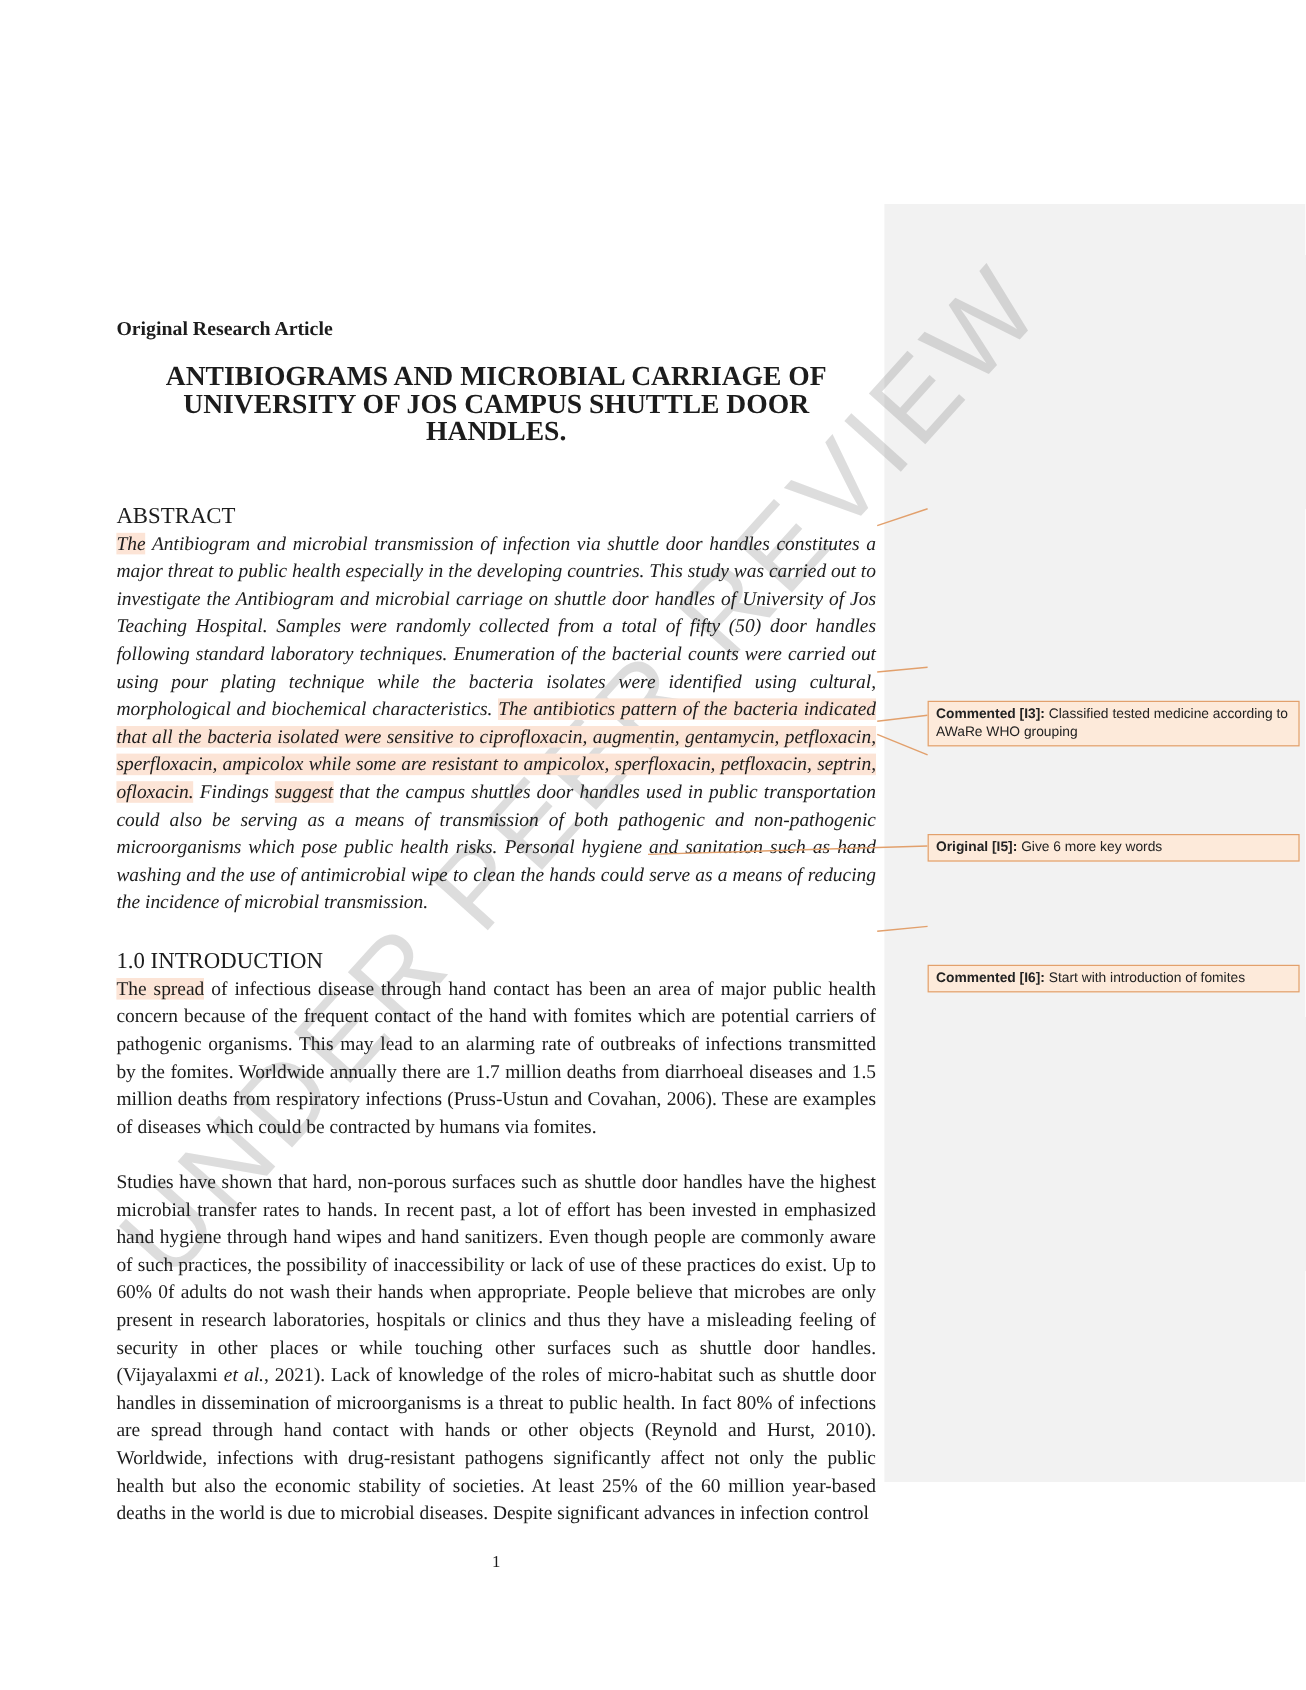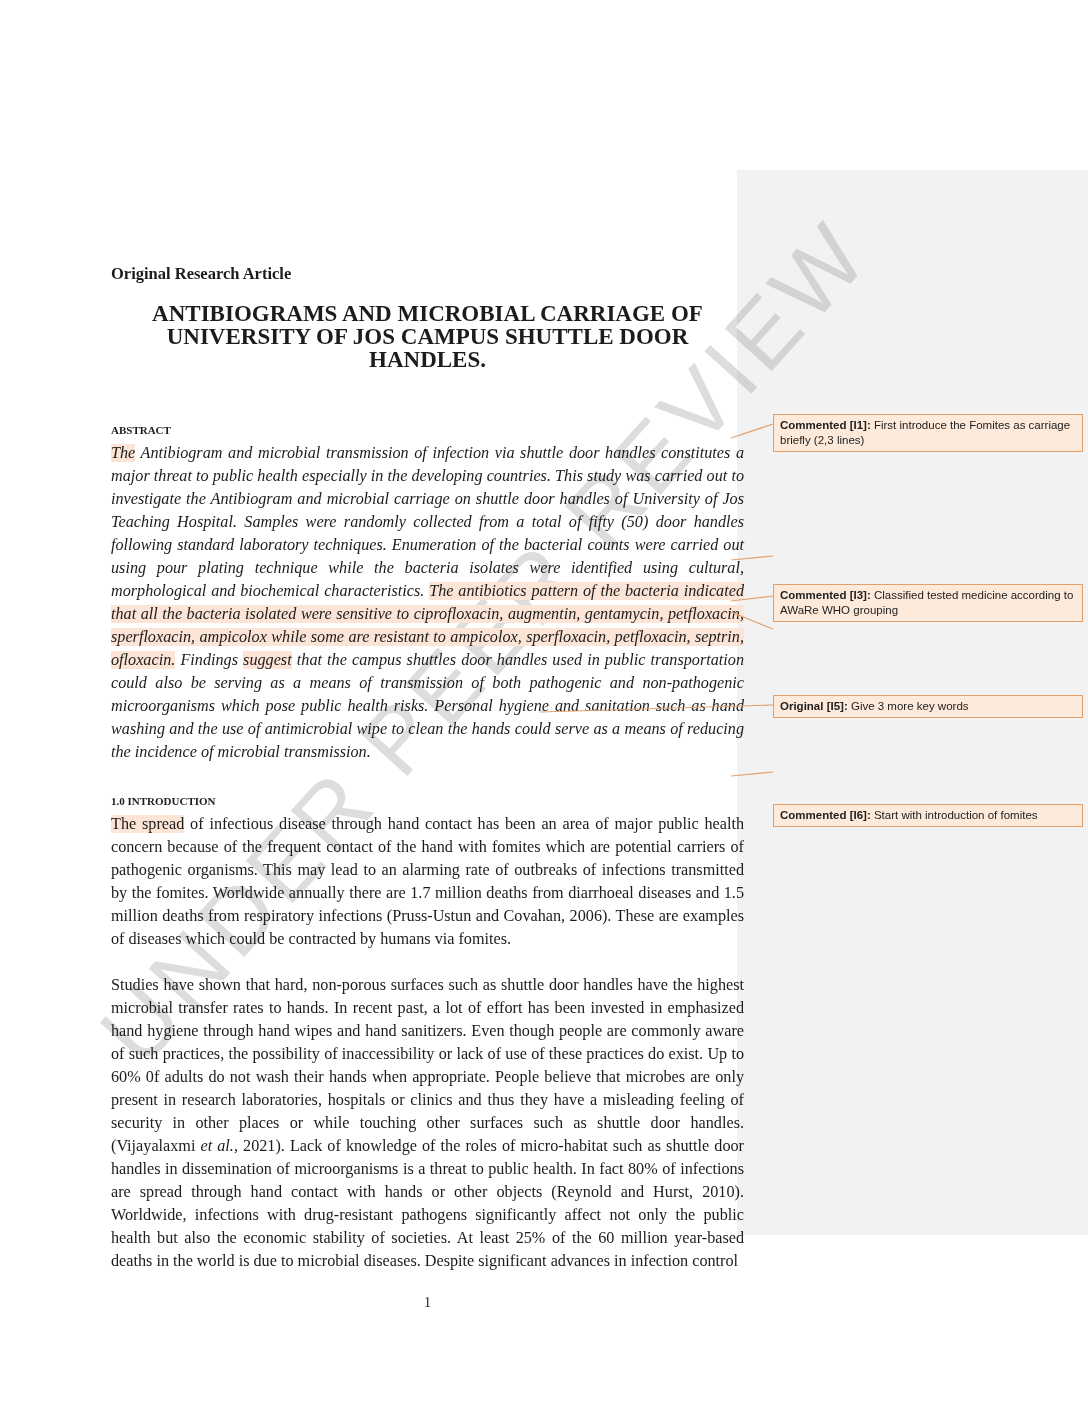--- a/index.html
+++ b/index.html
@@ -37,39 +37,38 @@
     pointer-events: none;
     user-select: none;
   }
   .doc {
     position: absolute;
     left: 97px;
     top: 0;
     width: 633px;
     z-index: 2;
     padding-top: 262px;
-    margin-left: 14px;
   }
   .article-type {
     margin: 0;
     font-weight: bold;
     font-size: 16.5px;
     line-height: 23px;
   }
   .title {
     margin: 17px 0 0 0;
     font-size: 23px;
     font-weight: bold;
     text-align: center;
     line-height: 23px;
   }
   .section-heading {
     margin: 0;
-    font-size: 11px;
-    font-weight: bold;
+    font-size: 19px;
+    font-weight: normal;
     line-height: 23px;
   }
   .abstract-heading { margin-top: 48px; }
   .intro-heading { margin-top: 26px; }
   .body-p {
     margin: 0;
     font-size: 16.2px;
     line-height: 23px;
     text-align: justify;
   }
@@ -144,35 +143,31 @@
 
   <svg class="connectors" width="1088" height="1408" viewBox="0 0 1088 1408">
     <line x1="731" y1="438" x2="773" y2="424"></line>
     <line x1="731" y1="560" x2="773" y2="556"></line>
     <line x1="731" y1="601" x2="773" y2="596"></line>
     <line x1="731" y1="612" x2="773" y2="629"></line>
     <line x1="540" y1="712" x2="773" y2="705"></line>
     <line x1="731" y1="776" x2="773" y2="772"></line>
   </svg>
 
-  <div class="comment" style="top:414px">
-    <span class="c-label">Commented [I1]:</span>
-    <span class="c-text">First introduce the Fomites as carriage briefly (2,3 lines)</span>
-  </div>
 
 
   <div class="comment" style="top:584px">
     <span class="c-label">Commented [I3]:</span>
     <span class="c-text">Classified tested medicine according to AWaRe WHO grouping</span>
   </div>
 
 
   <div class="comment" style="top:695px">
     <span class="c-label">Original [I5]:</span>
-    <span class="c-text">Give 3 more key words</span>
+    <span class="c-text">Give 6 more key words</span>
   </div>
 
   <div class="comment" style="top:804px">
     <span class="c-label">Commented [I6]:</span>
     <span class="c-text">Start with introduction of fomites</span>
   </div>
 
 </div>
 
 </body></html>

